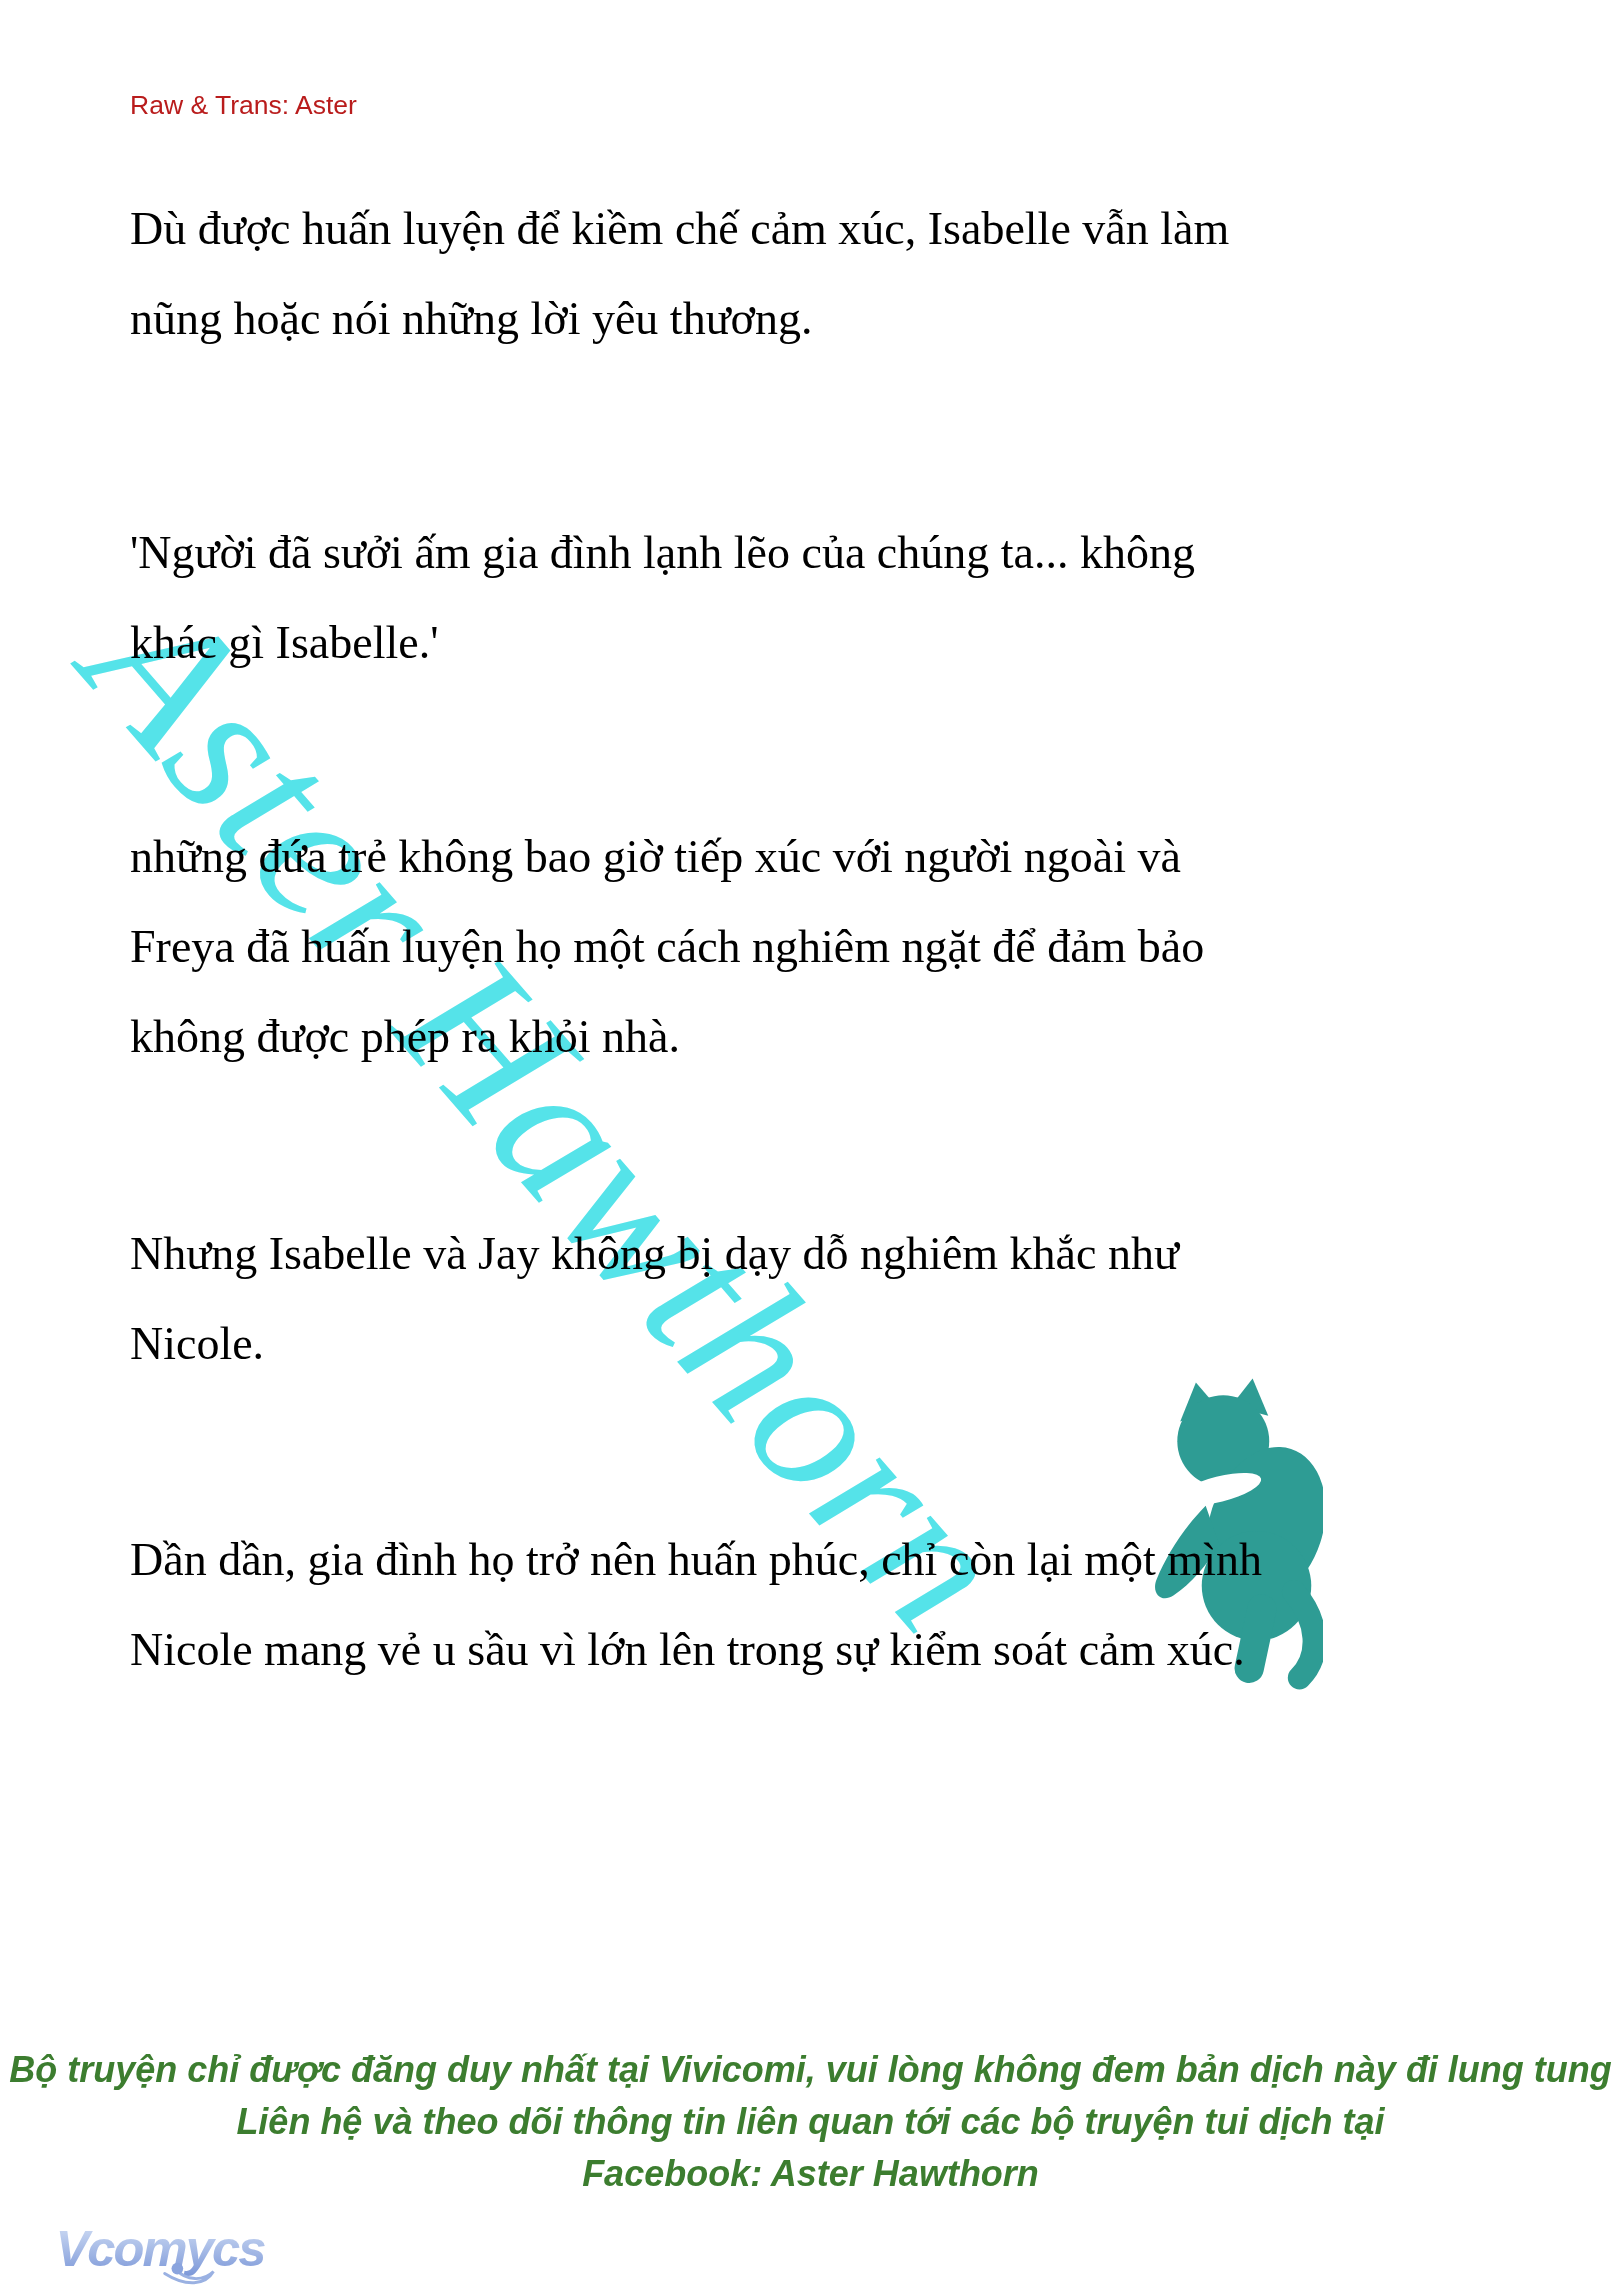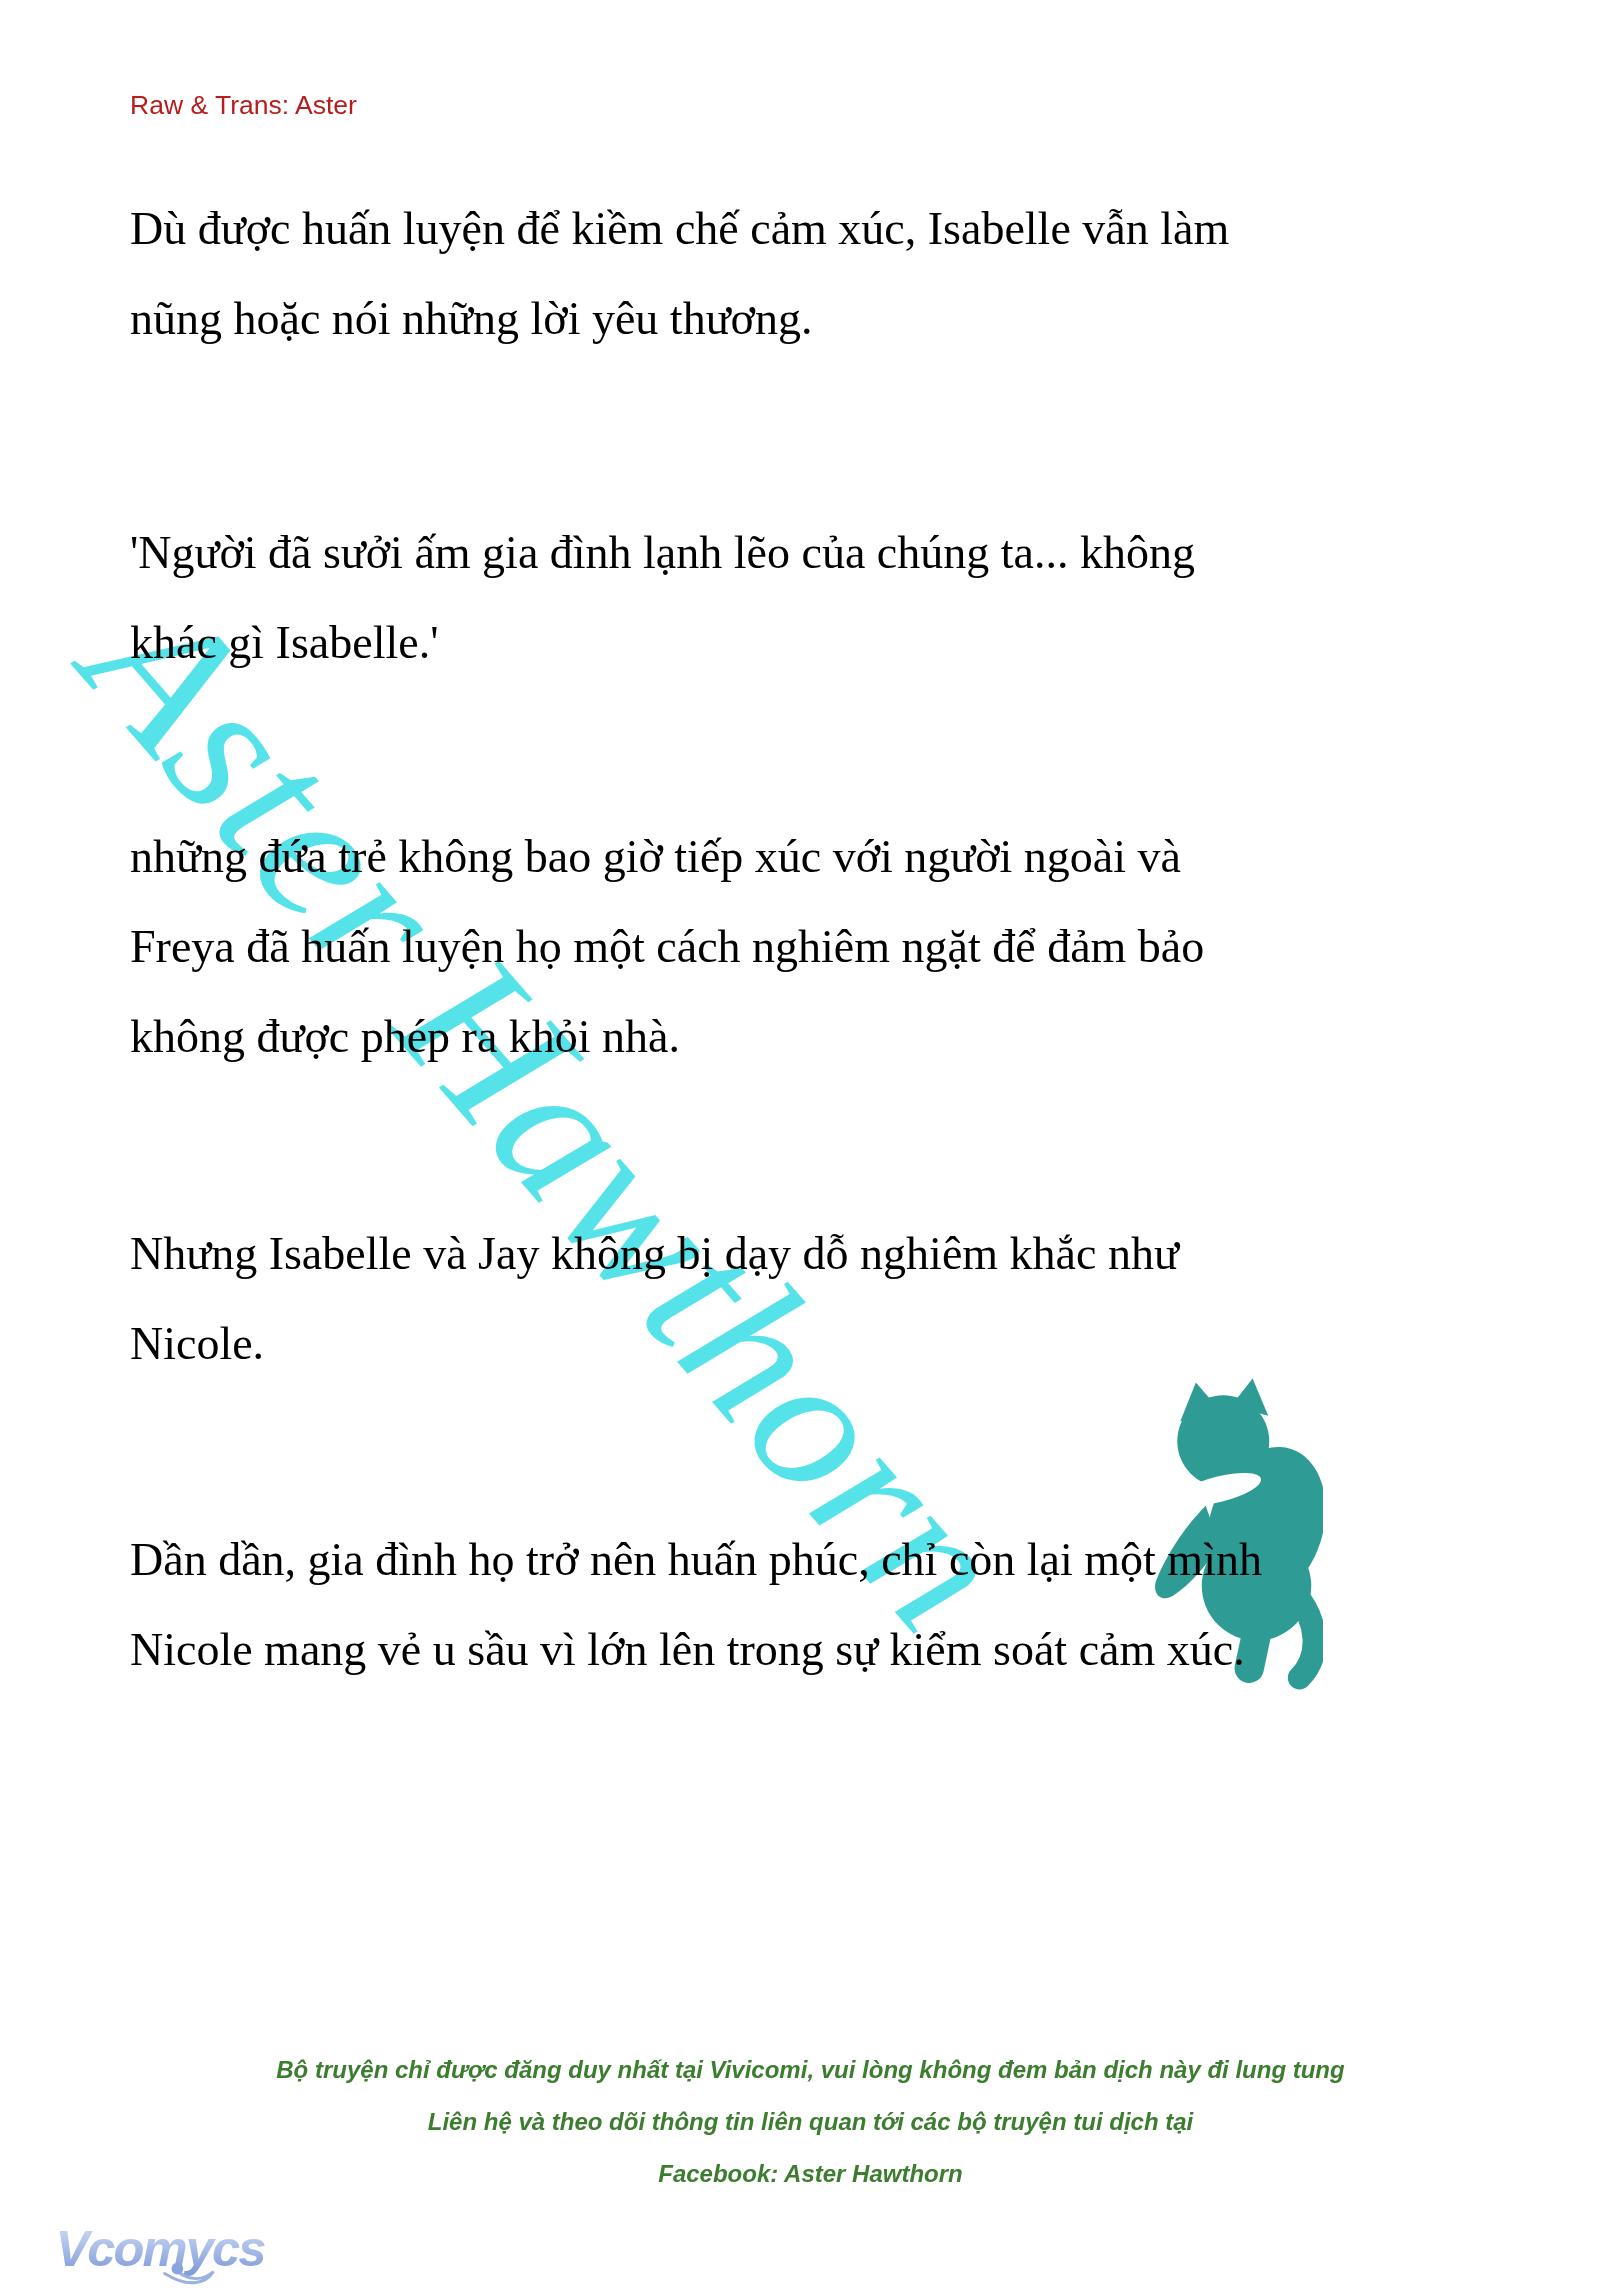--- a/index.html
+++ b/index.html
@@ -44,21 +44,21 @@
     z-index:3;
   }
   .p1{top:184px;} .p2{top:508px;} .p3{top:812px;}
   .p4{top:1209px;} .p5{top:1515px;} .p6{top:1823px;}
   
   .footer{
     position:absolute;left:0;top:2044px;width:1621px;
     text-align:center;
     font-family:"Liberation Sans", sans-serif;
     font-style:italic;font-weight:bold;
-    font-size:24px;line-height:52px;
+    font-size:36px;line-height:52px;
     color:#3c7d2f;
     z-index:3;
   }
   
   .logo{
     position:absolute;left:49px;top:2213px;
     width:245px;height:78px;
     z-index:3;
   }
 </style>

